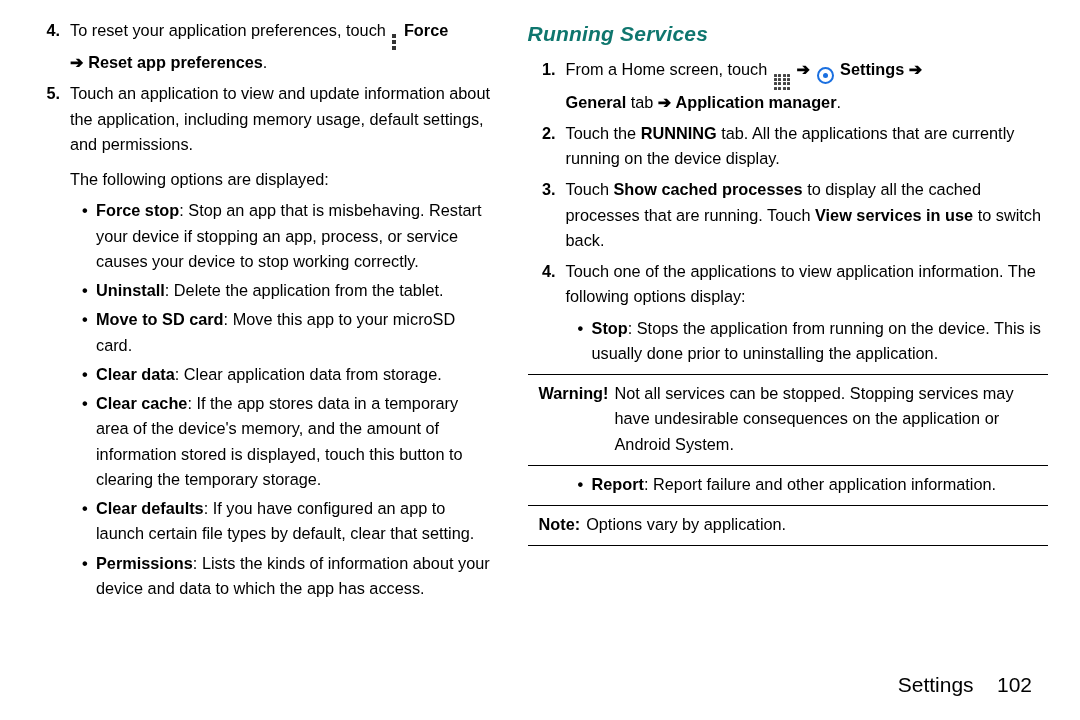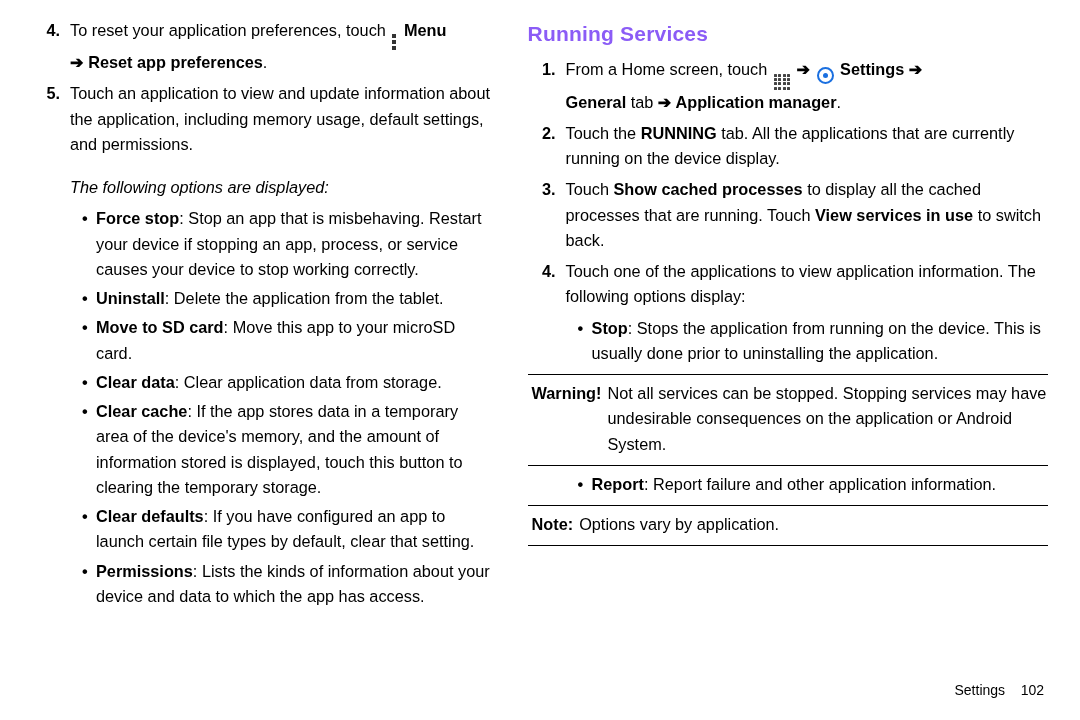--- a/index.html
+++ b/index.html
@@ -21,45 +21,45 @@
     height: 100%;
   }
   .col {
     flex: 1 1 50%;
     box-sizing: border-box;
   }
   .col-left { padding-right: 18px; flex-basis: 47%; }
   .col-right { padding-left: 18px; flex-basis: 53%; }
 
   .heading {
-    color: #8b5cf6;
+    color: #0f766e;
     font-weight: bold;
+    font-style: italic;
     font-size: 21px;
     margin: 0 0 6px 0;
     letter-spacing: 0.2px;
   }
 
   .ol-item {
     display: flex;
     margin-bottom: 6px;
   }
   .ol-num {
     width: 28px;
     flex: none;
     font-weight: bold;
     text-align: right;
     padding-right: 10px;
   }
   .ol-body { flex: 1; }
 
   .sub-para {
-    margin-top: 18px;
+    margin-top: 10px;
     margin-bottom: 6px;
     margin-left: 38px; 
-    font-style: italic;
   }
 
   .bullets { margin-left: 50px; }
   .bullet-item { display: flex; margin-bottom: 4px; }
   .bullet-mark { width: 14px; flex: none; font-weight: bold; }
   .bullet-body { flex: 1; }
 
   b { font-weight: bold; }
 
   .icon {
@@ -120,53 +120,53 @@
   .arrow-glyph { font-weight: bold; }
 
   hr.rule {
     border: none;
     border-top: 1px solid #000;
     margin: 8px 0 6px 0;
   }
 
   .warning-row, .note-row {
     display: flex;
-    margin-left: 4px;
+    margin-left: 11px;
   }
   .warning-row .label, .note-row .label {
     font-weight: bold;
     flex: none;
     padding-right: 6px;
   }
   .warning-row .body, .note-row .body { flex: 1; }
 
   .footer {
     position: absolute;
-    right: 36px;
+    right: 48px;
     bottom: 18px;
-    font-size: 14px;
+    font-size: 21px;
     margin-top: 10px;
   }
   .nowrap { white-space: nowrap; text-align: center; }
 </style>
 </head>
 <body>
 
 <div class="page">
 
   <div class="col col-left">
 
     <div class="ol-item">
       <div class="ol-num">4.</div>
       <div class="ol-body">
         <span>To reset your application preferences, touch </span><span class="icon menu-icon">
             <span></span>
             <span></span>
             <span></span>
-          </span><b> Menu</b><br>
+          </span><b> Force</b><br>
         <b><span class="arrow-glyph">➔</span> <span>Reset app preferences</span></b><span>.</span>
       </div>
     </div>
 
     <div class="ol-item">
       <div class="ol-num">5.</div>
       <div class="ol-body">Touch an application to view and update information about the application, including memory usage, default settings, and permissions.</div>
     </div>
 
     <div class="sub-para">The following options are displayed:</div>

